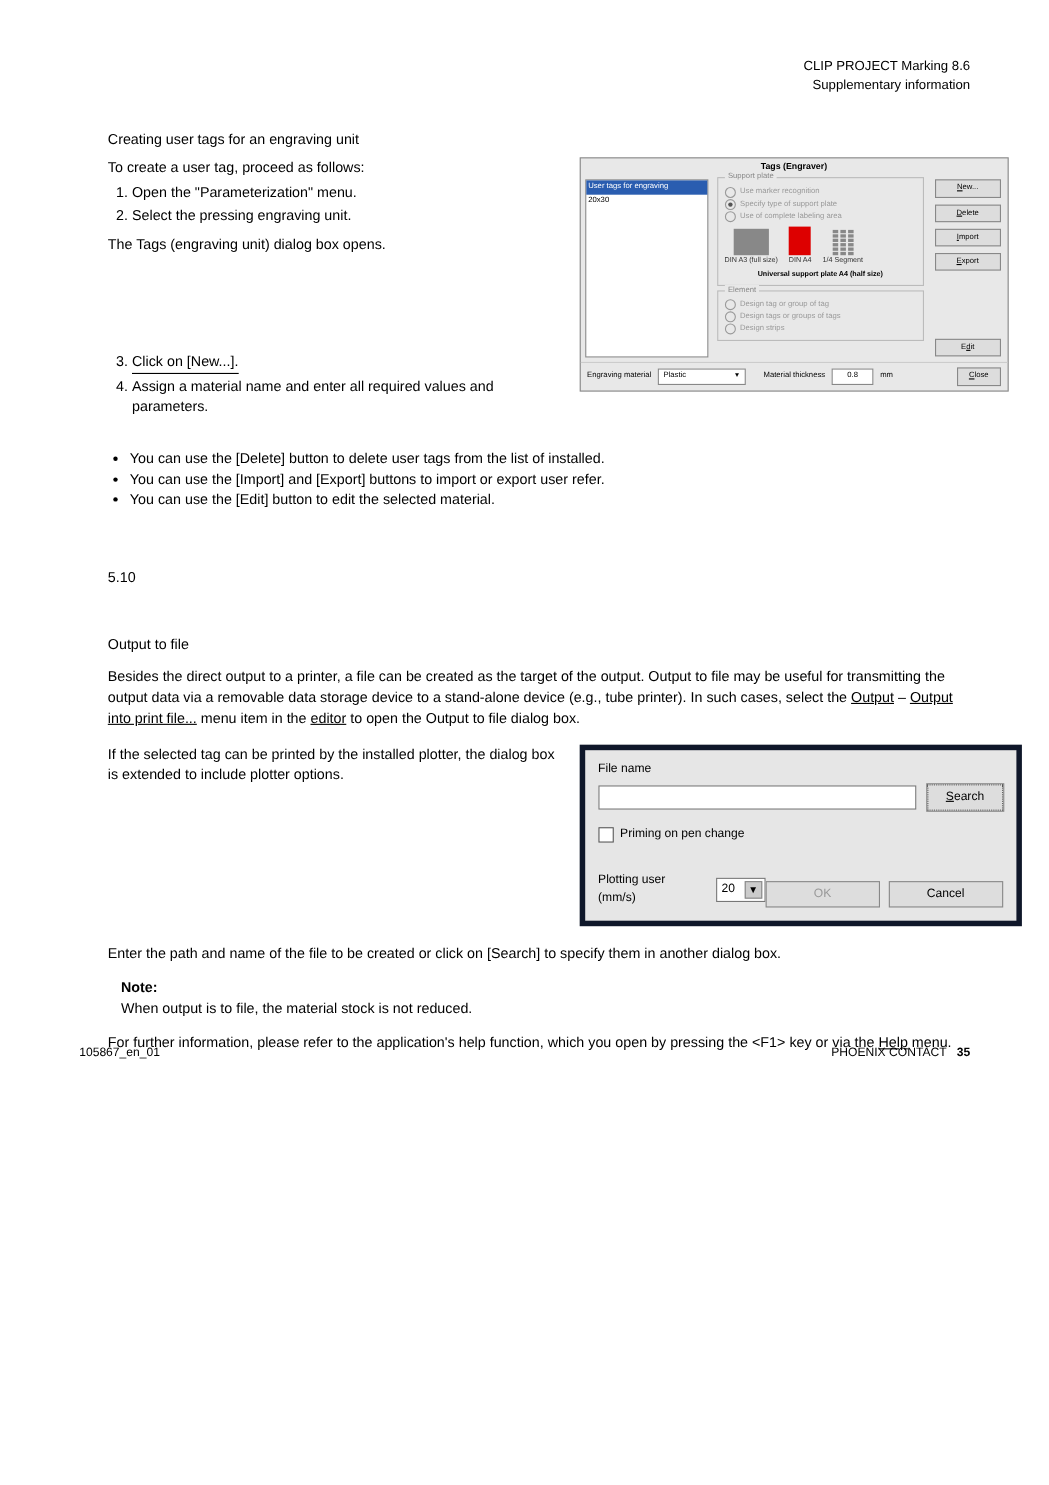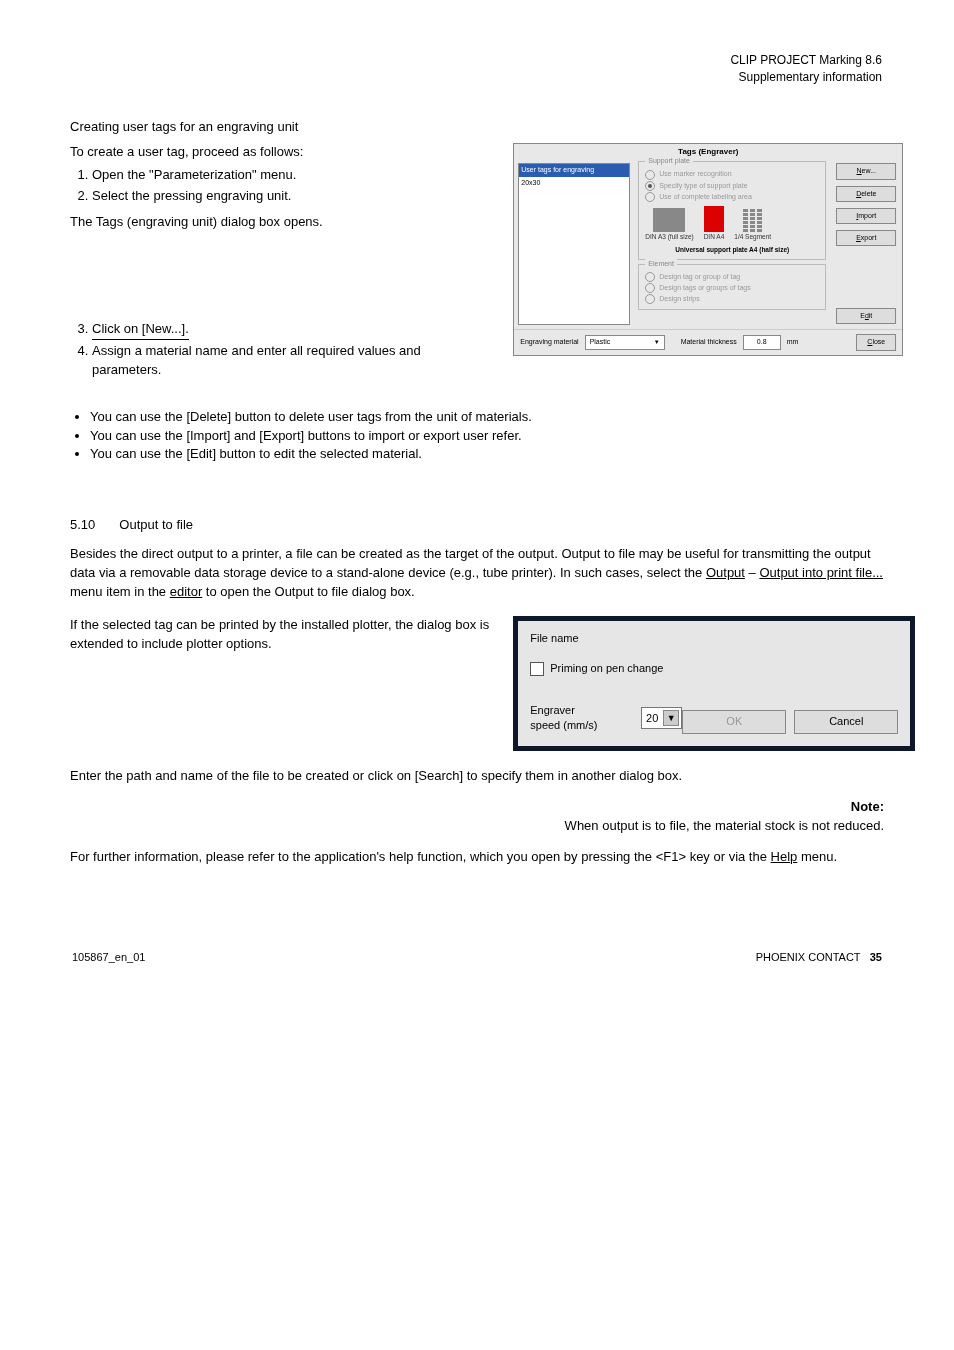--- a/index.html
+++ b/index.html
@@ -9,21 +9,21 @@
     background: #fff;
     width: 954px;
     font-family: Arial, Helvetica, sans-serif;
     color: #000;
   }
   .page {
     position: relative;
     width: 954px;
     height: 992px;
     box-sizing: border-box;
-    padding: 60px 70px 40px 70px;
+    padding: 60px 70px 40px 98px;
     font-size: 13px;
     line-height: 1.45;
   }
   .header-right {
     position: absolute;
     top: 52px;
     right: 72px;
     font-size: 12px;
     text-align: right;
   }
@@ -314,72 +314,76 @@
             <span class="right"></span>
             <span class="btn" style="padding:2px 10px;"><span class="mn">C</span><span>lose</span></span>
           </div>
         </div>
       </div>
     </div>
 
     <div class="hr-gap"></div>
 
     <ul style="margin:6px 0 0 0; padding-left:20px;">
-      <li>You can use the [Delete] button to delete user tags from the unit of materials.</li>
+      <li>You can use the [Delete] button to delete user tags from the list of installed.</li>
       <li>You can use the [Import] and [Export] buttons to import or export user refer.</li>
       <li>You can use the [Edit] button to edit the selected material.</li>
     </ul>
   </div>
 
   <div style="height:34px"></div>
 
   <div>
-    <div style="display:flex; gap:24px;">
+    <div style="display:flex; gap:24px;flex-direction:column;">
       <div class="section-title">5.10</div>
       <div class="section-title">Output to file</div>
     </div>
 
     <p style="margin:10px 0 0 0;">
       <span>Besides the direct output to a printer, a file can be created as the target of the output. Output to file may be useful for transmitting the output data via a removable data storage device to a stand-alone device (e.g., tube printer). In such cases, select the </span><span class="u">Output</span><span> – </span><span class="u">Output into print file...</span><span> menu item in the </span><span class="u">editor</span><span> to open the Output to file dialog box.</span>
     </p>
 
     <div class="two-col-block" style="margin-top:14px;">
       <div class="left">
         <p style="margin:0;">If the selected tag can be printed by the installed plotter, the dialog box is extended to include plotter options.</p>
       </div>
       <div class="right">
 
         <div class="out-dialog">
           <div class="out-body">
             <div>File name</div>
+            <div class="out-row">
+              <div class="out-input"></div>
+              <div class="out-btn"><span class="mn">S</span><span>earch</span></div>
+            </div>
             <div class="chk">
               <span class="box"></span>
               <span>Priming on pen change</span>
             </div>
             <div class="out-bottom">
               <div style="display:flex; align-items:center; gap:40px;">
-                <span>Engraver speed (mm/s)</span>
+                <span>Plotting user (mm/s)</span>
                 <div class="speed-sel">
                   <span>20</span>
                   <span class="arrow">▼</span>
                 </div>
               </div>
               <div class="rt-btns">
                 <div class="plain-btn disabled"><span class="mn">O</span><span>K</span></div>
                 <div class="plain-btn"><span class="mn">C</span><span>ancel</span></div>
               </div>
             </div>
           </div>
         </div>
       </div>
     </div>
 
     <p style="margin:16px 0 0 0;">Enter the path and name of the file to be created or click on [Search] to specify them in another dialog box.</p>
 
-    <p style="margin:12px 0 0 12px;text-align:right;">
+    <p style="margin:12px 0 0 12px;">
       <strong>Note:</strong>
       <br>
       <span>When output is to file, the material stock is not reduced.</span>
     </p>
 
     <p style="margin:12px 0 0 0;">
       <span>For further information, please refer to the application's help function, which you open by pressing the </span><span>&lt;F1&gt;</span><span> key or via the </span><span class="u">Help</span><span> menu.</span>
     </p>
   </div>
 

